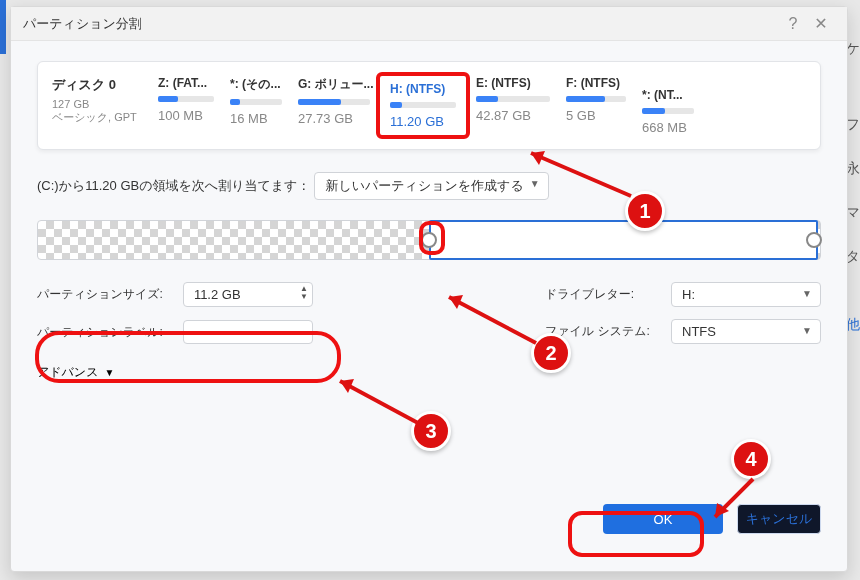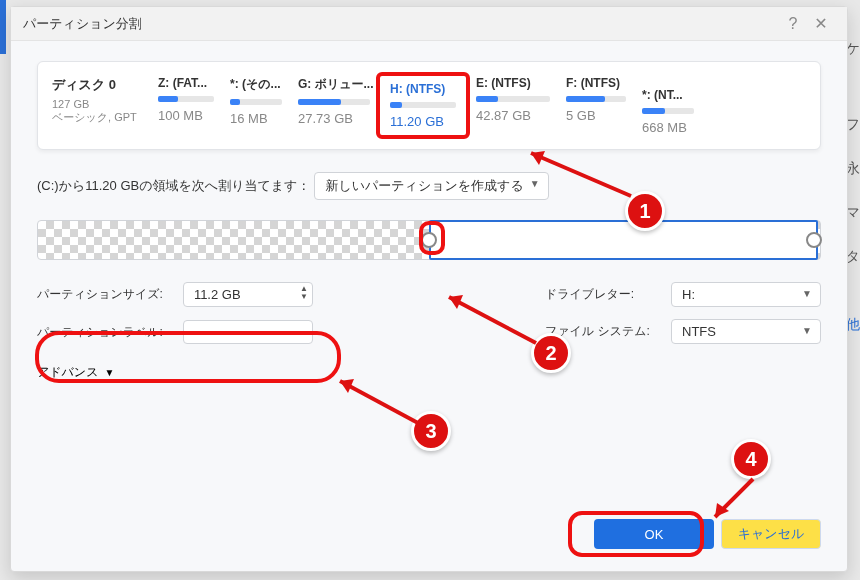--- a/index.html
+++ b/index.html
@@ -105,26 +105,26 @@
   .textin {
     background:#fff; border:1px solid #d0d3d8; border-radius:4px;
     padding:4px 10px; min-width:130px; height:24px;
   }
   .dd2 { min-width:150px; }
   .pill1 { position:absolute; left:24px; top:290px; width:306px; height:52px; border:4px solid #e11; border-radius:24px; pointer-events:none; }
 
   .advance { margin-top:20px; color:#000000; font-size:12px; cursor:pointer; }
   .advance .tri { font-size:10px; margin-left:6px; }
 
-  .footer { position:absolute; right:26px; bottom:22px; display:flex; gap:7px; align-items:flex-end; }
+  .footer { position:absolute; right:26px; bottom:37px; display:flex; gap:14px; align-items:flex-end; }
   .btn-ok {
     background:#1f6fe0; color:#fff; border:none; border-radius:4px;
     width:120px; height:30px; cursor:pointer; font-size:13px;
   }
-  .btn-cancel { background:#fde047; color:#2a6fd6; border:1px solid #cdd9ee; border-radius:4px; width:100px; height:30px; cursor:pointer; font-size:13px; }
+  .btn-cancel { background:#0f172a; color:#2a6fd6; border:1px solid #cdd9ee; border-radius:4px; width:84px; height:30px; cursor:pointer; font-size:13px; }
   .ok-mark { position:absolute; right:143px; bottom:14px; width:136px; height:46px; border:4px solid #e11; border-radius:14px; pointer-events:none; }
 
   
   .badge { position:absolute; width:40px; height:40px; border-radius:50%; background:#d11; border:3px solid #fff; box-shadow:0 2px 4px rgba(0,0,0,0.25); color:#fff; font-weight:bold; font-size:20px; display:flex; align-items:center; justify-content:center; pointer-events:none;}
   .arrow { position:absolute; pointer-events:none; }
   .arrow line { stroke:#d11; stroke-width:4; }
   .arrow polygon { fill:#d11; }
 </style>
 </head>
 <body>

